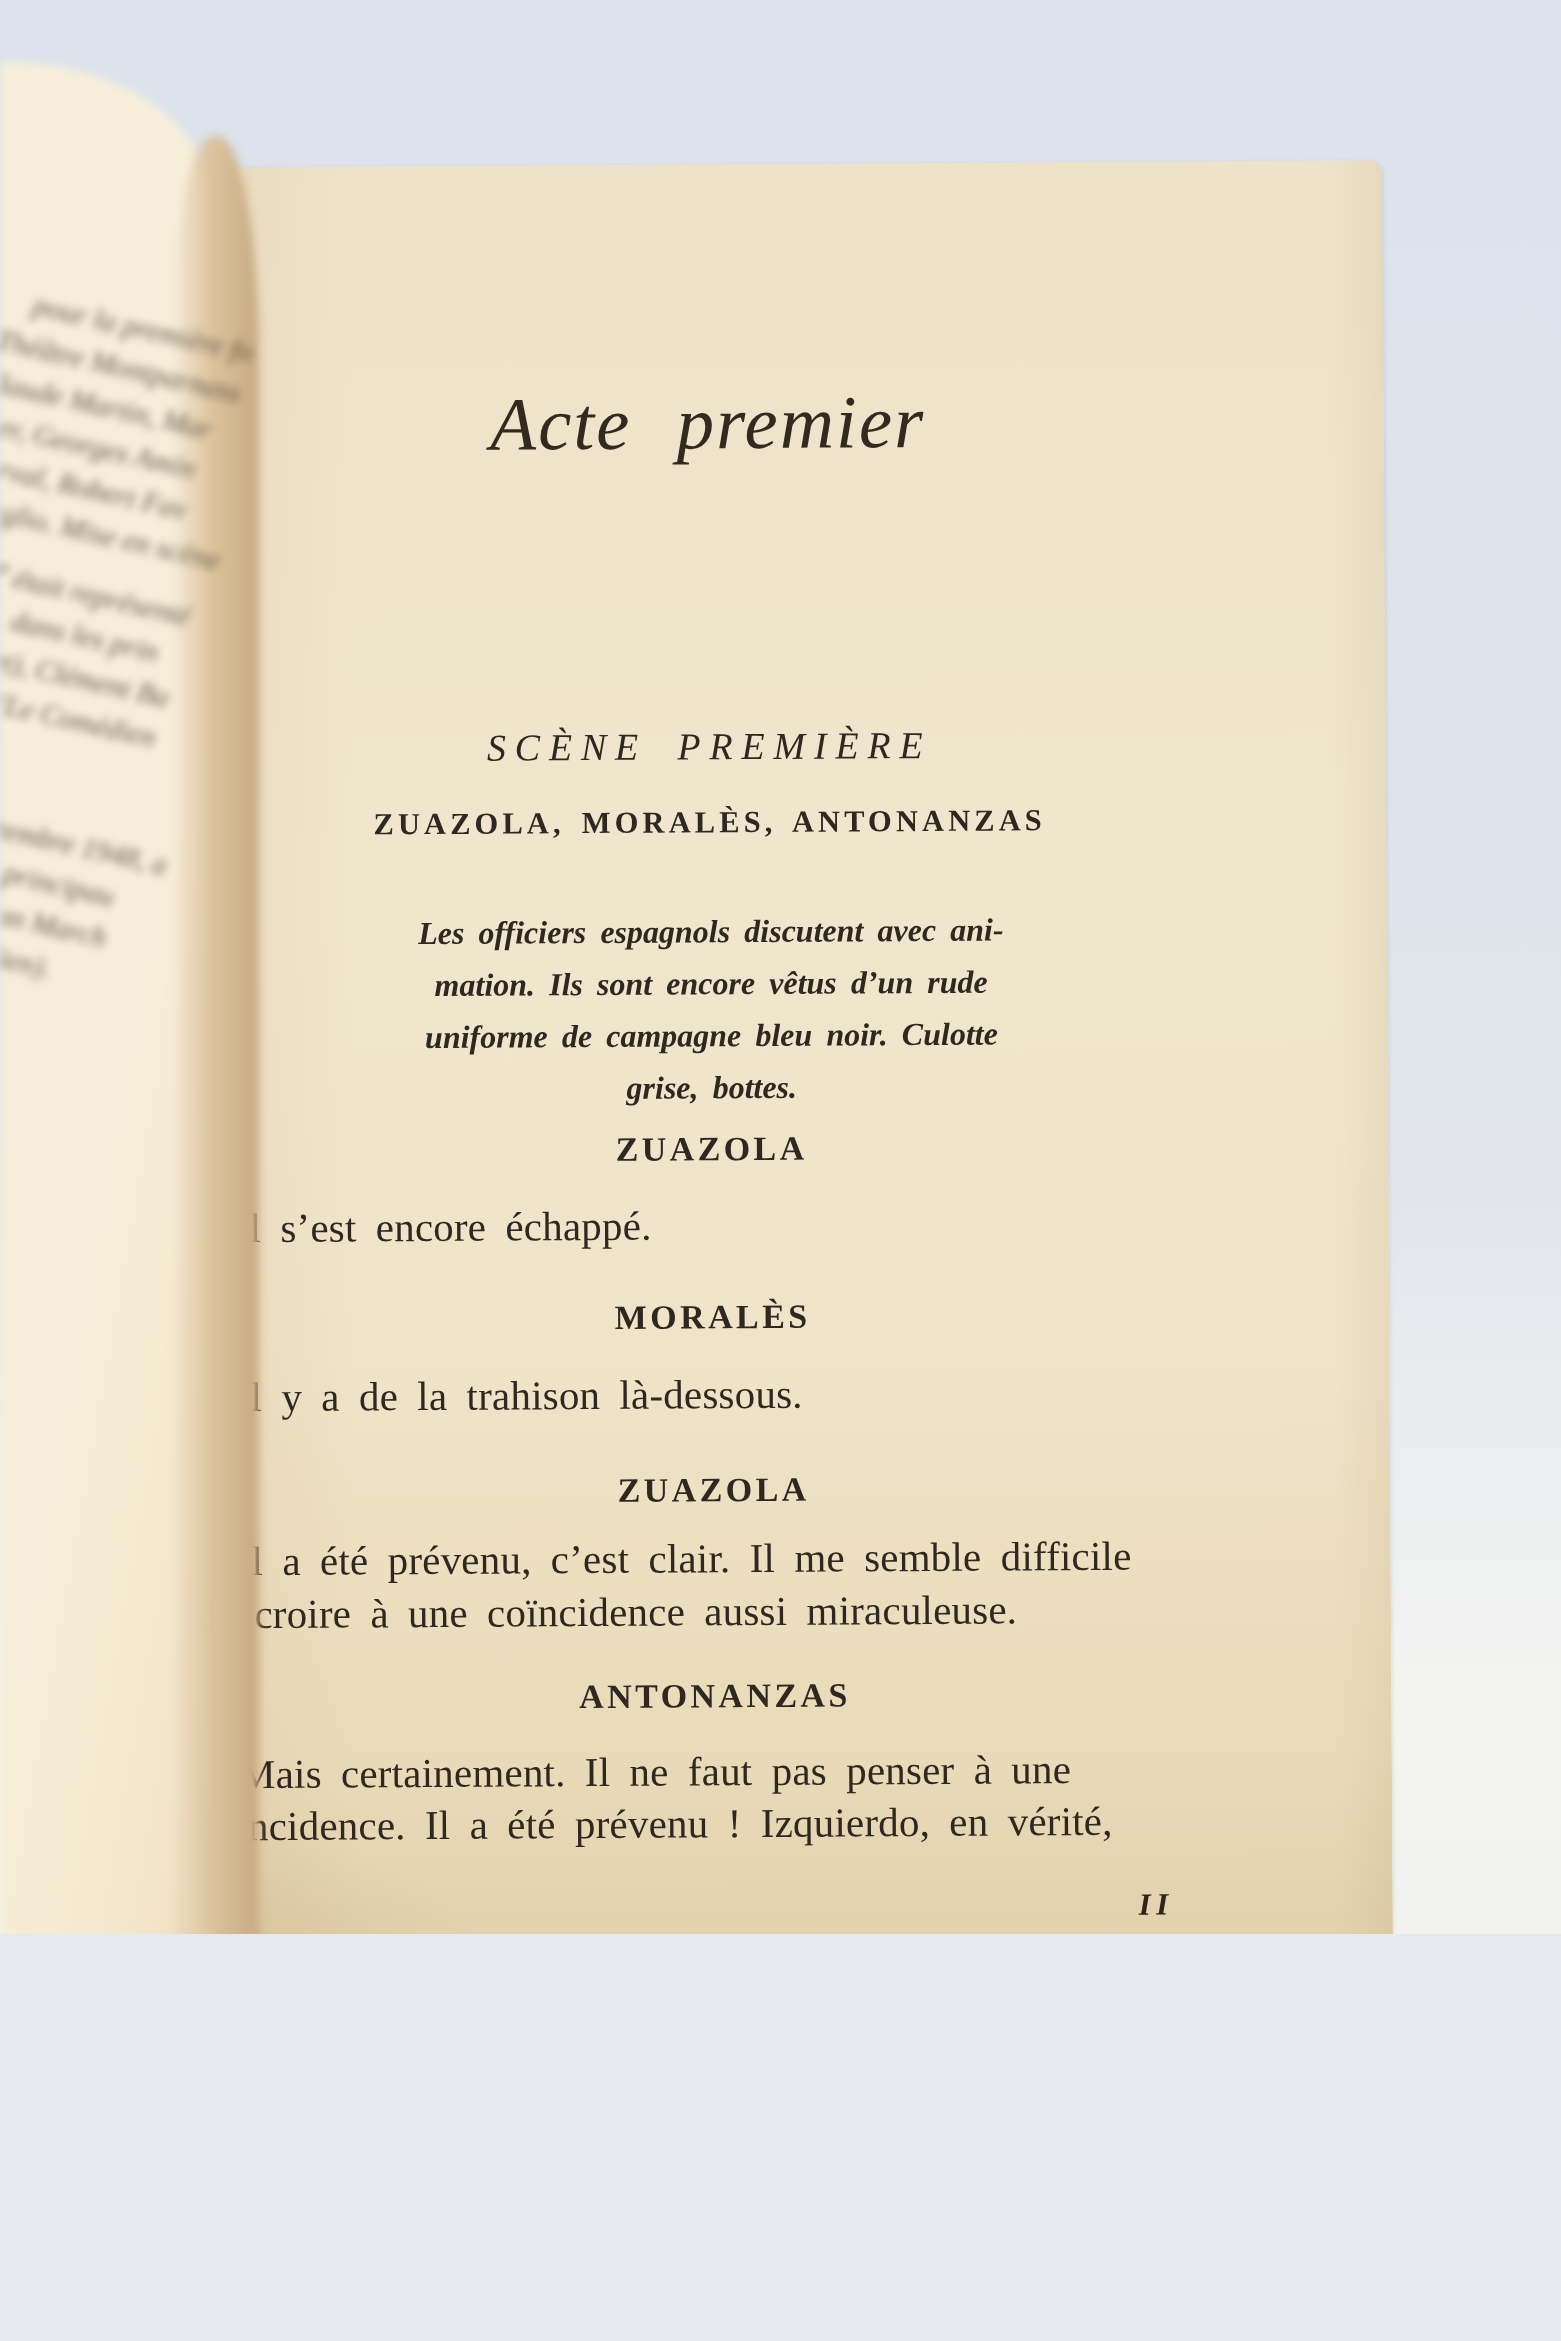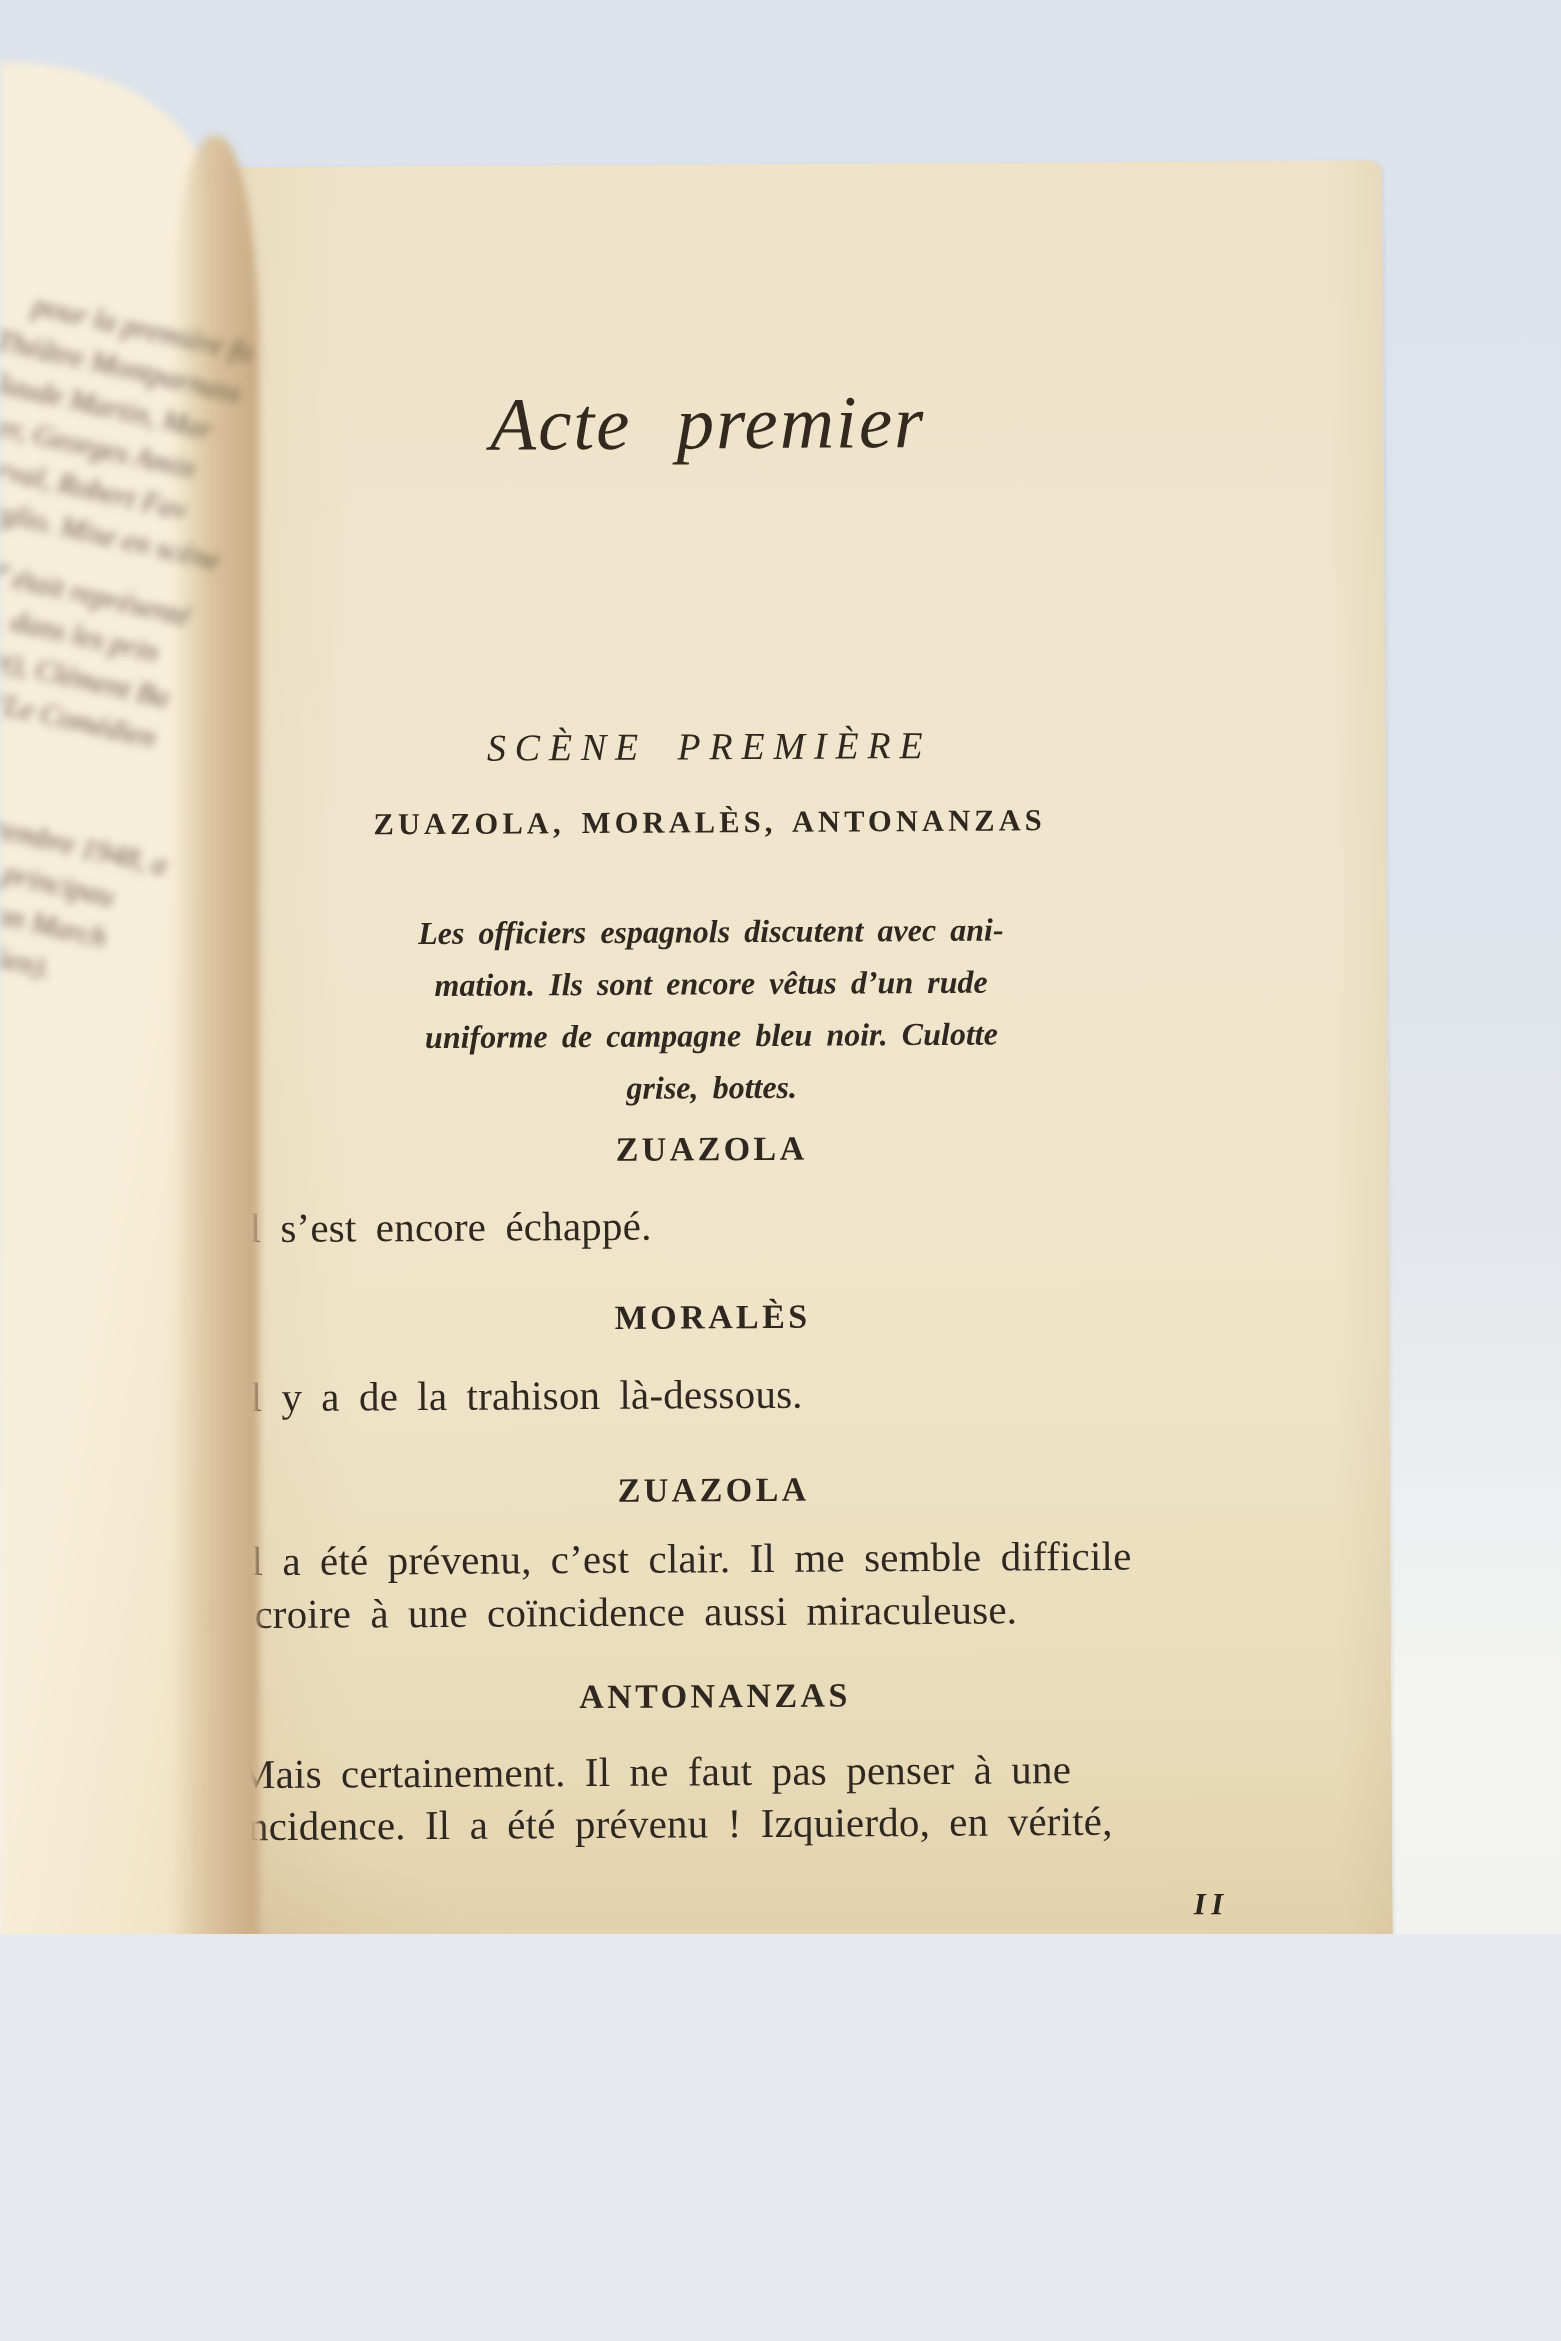--- a/index.html
+++ b/index.html
@@ -53,21 +53,21 @@
   }
   .speaker{
     left:64px;width:1037px;text-align:center;
     font-size:34px;letter-spacing:3.4px;font-weight:600;
   }
   .body-line{
     left:64px;width:1047px;font-size:41px;word-spacing:8.8px;letter-spacing:0.2px;white-space:nowrap;
   }
   .indent{padding-left:42px;}
   .page-number{
-    left:1003px;top:1725px;width:149px;text-align:center;
+    left:948px;top:1725px;width:149px;text-align:center;
     font-style:italic;font-weight:700;font-size:31px;letter-spacing:5.4px;color:#2c251c;
   }
   
   .left-page{
     position:absolute;left:0;top:0;width:266px;height:2342px;
     overflow:hidden;filter:blur(4.1px);
   }
   .left-shape{
     position:absolute;left:-30px;top:62px;width:237px;height:2172px;
     background:linear-gradient(100deg,#f7eed9 55%,#f2e5c9 82%,#e9d8b6 100%);

